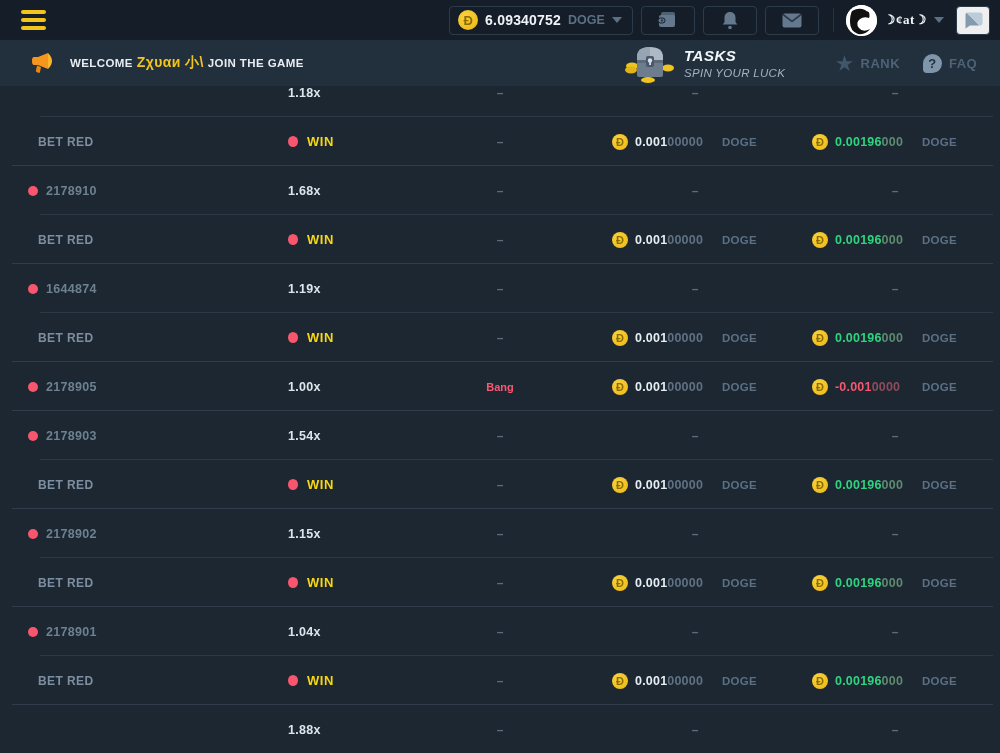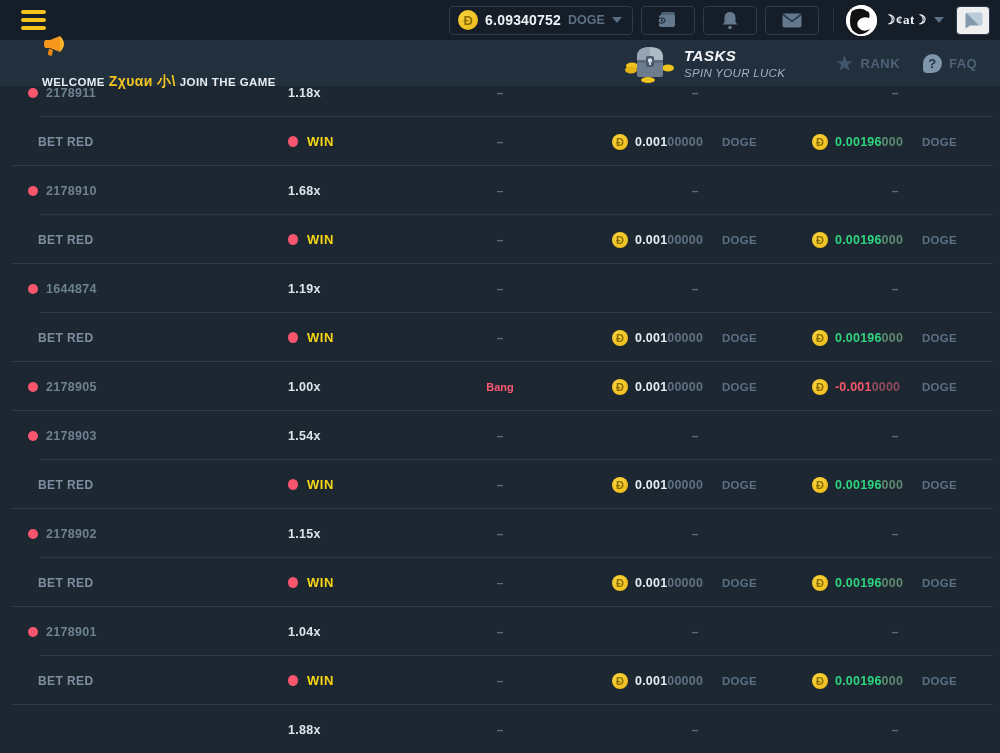--- a/index.html
+++ b/index.html
@@ -21,21 +21,21 @@
   .caret { width:0; height:0; border-left:5px solid transparent; border-right:5px solid transparent; border-top:6px solid #5b7085; display:inline-block; }
   .icon-btn { width:54px; height:29px; border:1px solid #2c3b4a; border-radius:4px; background:transparent; display:flex; align-items:center; justify-content:center; margin-left:8px; cursor:pointer; }
   .tb-sep { width:1px; height:24px; background:#27323e; margin:0 12px 0 14px; }
   .user-menu { display:flex; align-items:center; gap:7px; cursor:pointer; }
   .avatar { width:31px; height:31px; border-radius:50%; overflow:hidden; background:#fff; flex:0 0 31px; }
   .username { color:#f2f6fa; font-size:13px; font-weight:bold; letter-spacing:.5px;font-family:Liberation Serif, serif; }
   .chat-btn { width:34px; height:29px; border:1px solid #2c3b4a; border-radius:4px; display:flex; align-items:center; justify-content:center; margin-left:12px; cursor:pointer; }
 
   
   .promobar { position:relative; height:46px; background:#222f3d; display:flex; align-items:center; }
-  .promo-left { display:flex; align-items:flex-start; gap:16px; padding-left:42px;flex-direction:column; }
+  .promo-left { display:flex; align-items:center; gap:16px; padding-left:30px; }
   .welcome-text { font-size:11.5px; font-weight:bold; color:#e8edf2; letter-spacing:.4px; }
   .welcome-user { color:#f2c51e; font-size:14px; padding:0 4px; }
   .tasks { position:absolute; left:624px; top:3px; display:flex; align-items:center; gap:8px; cursor:pointer; }
   .tasks-title { font-size:15px; font-weight:bold; font-style:italic; color:#f3f6f9; letter-spacing:.5px; }
   .tasks-sub { font-size:11.5px; font-style:italic; color:#a3b2c0; letter-spacing:.3px; margin-top:3px; }
   .promo-link { position:absolute; display:flex; align-items:center; gap:7px; color:#4e6377; font-size:13px; font-weight:bold; letter-spacing:.5px; cursor:pointer; }
   .promo-link.rank { left:836px; top:14px; }
   .promo-link.faq { left:923px; top:14px; }
   .star-icon { color:#41566a; font-size:19px; line-height:1; }
   .faq-icon { width:19px; height:19px; border-radius:50% 50% 50% 4px; background:#7f95aa; color:#22303f; font-size:13px; font-weight:bold; display:flex; align-items:center; justify-content:center; }
@@ -172,24 +172,20 @@
       <span>RANK</span>
     </div>
     <div class="promo-link faq">
       <span class="faq-icon">?</span>
       <span>FAQ</span>
     </div>
   </div>
 
   <main class="history" id="rows">
       <div class="row clip-top">
-        <div class="cell c-id">
-          <div class="dot"></div>
-          <div class="game-id">2178911</div>
-        </div>
         <div class="cell c-mult">
           <div class="mult">1.18x</div>
         </div>
         <div class="cell c-mid">
           <div class="dash">–</div>
         </div>
         <div class="cell c-dash-bet">
           <div class="dash">–</div>
         </div>
         <div class="cell c-dash-profit">

